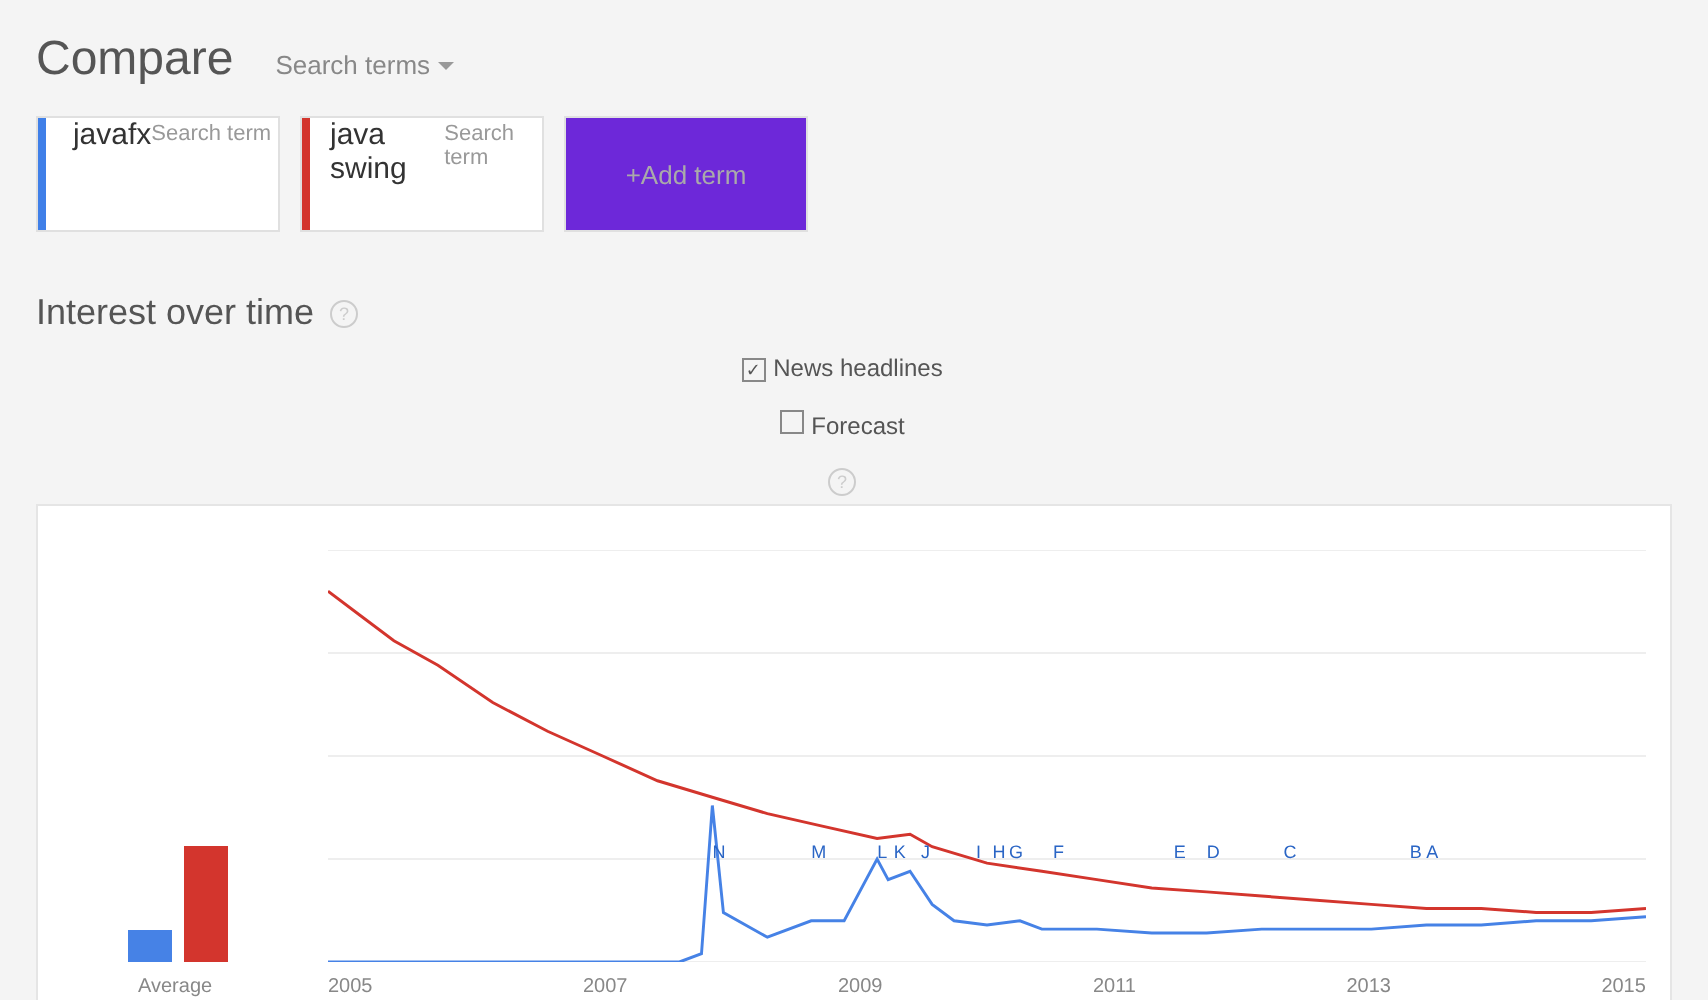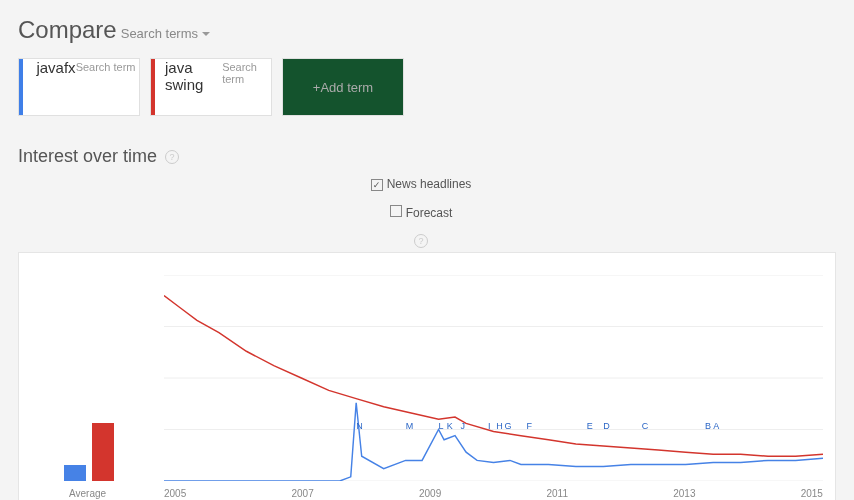--- a/index.html
+++ b/index.html
@@ -1,29 +1,29 @@
 <!DOCTYPE html>
 <html><head>
 <meta charset="utf-8">
 <style>
   * { box-sizing: border-box; margin: 0; padding: 0; }
   body { font-family: Arial, sans-serif; background: #f4f4f4; color: #444; width: 854px; height: 500px; overflow: hidden; }
   .header-area { padding: 16px 18px 12px; }
-  .compare-row { display: flex; align-items: baseline; gap: 4px; margin-bottom: 14px; }
+  .compare-row { display: flex; align-items: baseline; gap: 21px; margin-bottom: 14px; }
   .compare-title { font-size: 24px; color: #555; font-weight: 400; }
   .search-terms { font-size: 13px; color: #888; display: flex; align-items: center; gap: 4px; cursor: pointer; }
   .caret { width: 0; height: 0; border-left: 4px solid transparent; border-right: 4px solid transparent; border-top: 4px solid #999; display: inline-block; }
   .term-cards { display: flex; gap: 10px; }
   .term-card { background: #fff; border: 1px solid #e0e0e0; width: 122px; height: 58px; display: flex; flex-direction: row; justify-content: center; padding-left: 14px; position: relative; }
   .term-card::before { content: ""; position: absolute; left: 0; top: 0; bottom: 0; width: 4px; }
   .term-card.blue::before { background: #3f7fe8; }
   .term-card.red::before { background: #d3352d; }
   .term-name { font-size: 15px; color: #333; }
   .term-sub { font-size: 11px; color: #999; margin-top: 2px; }
-  .add-card { background: #14532d; border: 1px solid #e0e0e0; width: 122px; height: 58px; display: flex; align-items: center; justify-content: center; font-size: 13px; color: #aaa; cursor: pointer; }
+  .add-card { background: #6d28d9; border: 1px solid #e0e0e0; width: 122px; height: 58px; display: flex; align-items: center; justify-content: center; font-size: 13px; color: #aaa; cursor: pointer; }
   .content { padding: 0 18px; }
   .interest-row { display: flex; align-items: center; gap: 8px; margin-top: 18px; margin-bottom: 6px; }
   .interest-title { font-size: 18px; color: #555; font-weight: 400; }
   .help-icon { width: 14px; height: 14px; border-radius: 50%; border: 1px solid #ccc; color: #ccc; font-size: 9px; display: flex; align-items: center; justify-content: center; }
   .options-row { display: flex; justify-content: flex-end; gap: 14px; font-size: 12px; color: #555; padding: 4px 12px 4px 0; align-items: center; flex-direction: column; }
   .chk { width: 12px; height: 12px; border: 1px solid #888; display: inline-flex; align-items: center; justify-content: center; font-size: 9px; color: #555; margin-right: 4px; }
   .chart-box { background: #fff; border: 1px solid #e5e5e5; position: relative; height: 265px; }
   .chart-area { position: absolute; left: 25px; right: 12px; top: 22px; bottom: 35px; }
   .avg-bars { position: absolute; left: 45px; bottom: 35px; display: flex; align-items: flex-end; gap: 6px; height: 120px; }
   .bar { width: 22px; }

